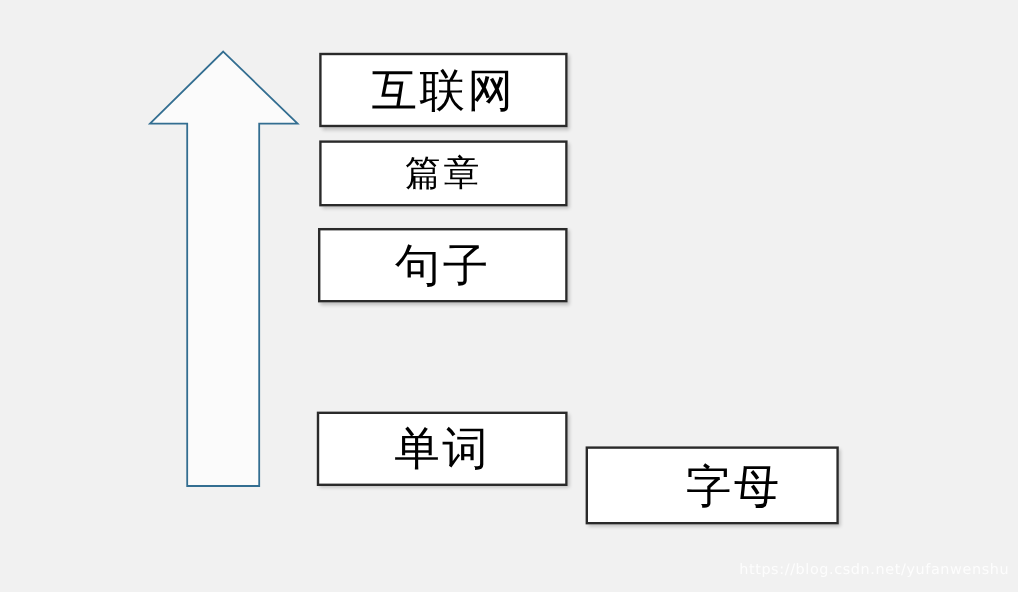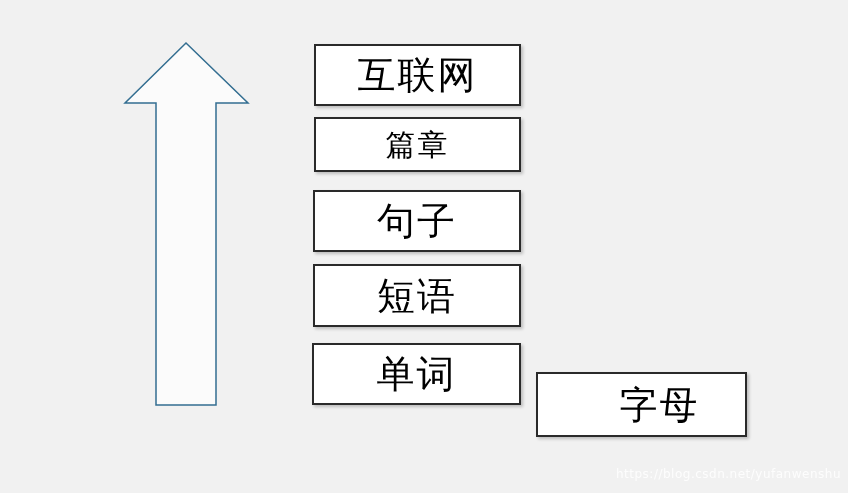--- a/index.html
+++ b/index.html
@@ -36,21 +36,20 @@
     position: absolute;
     background: var(--box-fill);
     border: 2px solid var(--box-border);
     box-shadow: 2px 2px 3px rgba(0,0,0,0.22);
     display: flex;
     align-items: center;
     justify-content: center;
     color: var(--text-color);
     letter-spacing: 2px;
     line-height: 1;
-    margin-left: 48px;
   }
   .b1 { left: 266px; top: 44px;  width: 207px; height: 62px; font-size: 38px; }
   .b2 { left: 266px; top: 117px; width: 207px; height: 55px; font-size: 30px; }
   .b3 { left: 265px; top: 190px; width: 208px; height: 62px; font-size: 38px; }
   .b4 { left: 265px; top: 264px; width: 208px; height: 63px; font-size: 38px; }
   .b5 { left: 264px; top: 343px; width: 209px; height: 62px; font-size: 38px; justify-content: center; }
   .b6 { left: 488px; top: 372px; width: 211px; height: 65px; font-size: 38px; padding-left: 36px; }
   .watermark {
     position: absolute;
     right: 7px;
@@ -75,23 +74,20 @@
   </div>
 
   <div class="level-box b3">
     <span>句子</span>
   </div>
 
   <div class="level-box b2">
     <span>篇章</span>
   </div>
 
-  <div class="level-box b4">
-    <span>短语</span>
-  </div>
 
   <div class="level-box b5">
     <span>单词</span>
   </div>
 
   <div class="level-box b6">
     <span>字母</span>
   </div>
 
   <div class="watermark">https://blog.csdn.net/yufanwenshu</div>

